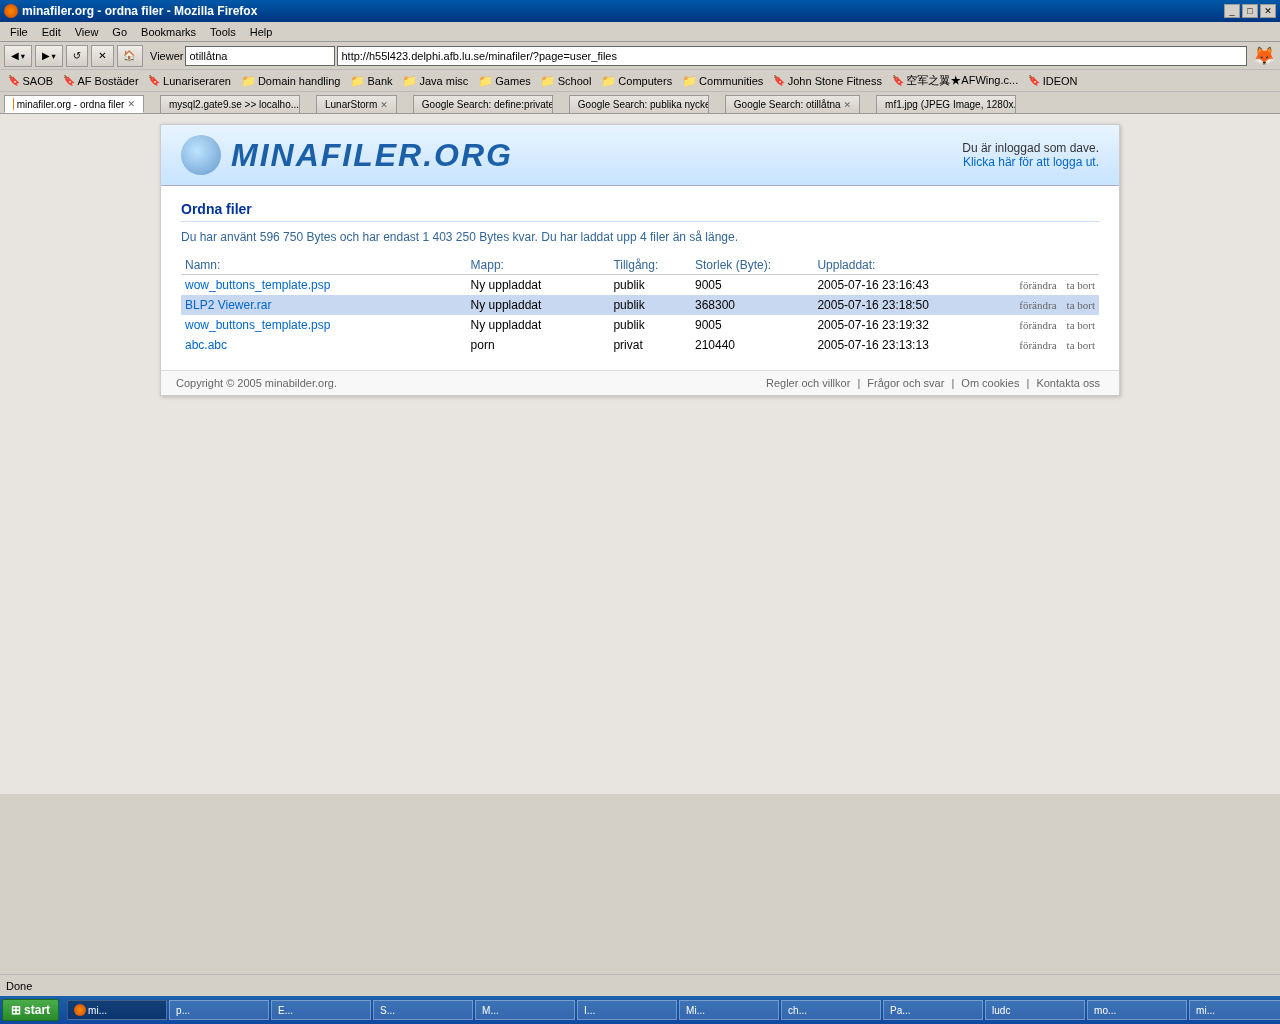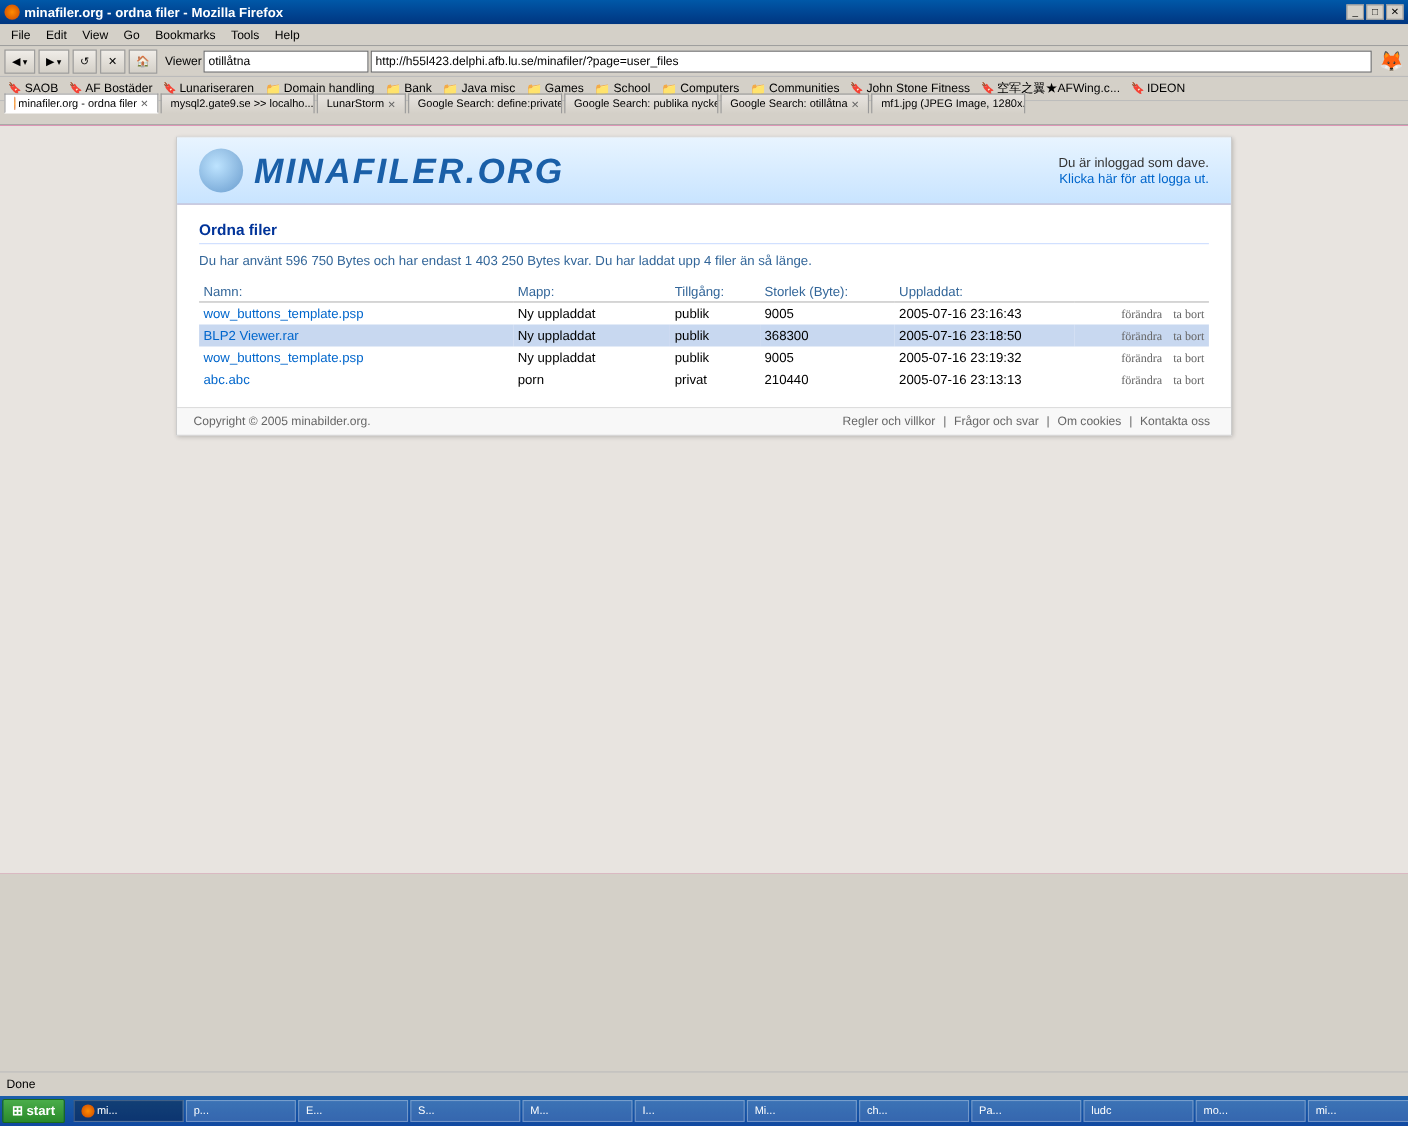--- a/index.html
+++ b/index.html
@@ -105,22 +105,22 @@
       white-space: nowrap;
     }
     .bookmark-folder-icon { color: #f5c842; font-size: 12px; }
     .bookmark-page-icon { color: #4466cc; font-size: 10px; }
 
     
     .tabs-bar {
       background: #d4d0c8;
       display: flex;
       align-items: flex-end;
-      padding: 2px 4px 10px;
-      gap: 2px;
+      padding: 2px 4px 0;
+      gap: 16px;
       height: 22px;
       border-bottom: 1px solid #999;
       text-align: right;
     }
     .tab {
       background: linear-gradient(to bottom, #e8e4e0, #d4d0c8);
       border: 1px solid #999;
       border-bottom: none;
       padding: 2px 8px;
       font-size: 10px;
@@ -134,21 +134,21 @@
     }
     .tab.active {
       background: white;
       border-bottom: 1px solid white;
       z-index: 1;
     }
     .tab-close { font-size: 9px; color: #666; cursor: pointer; }
 
     
     .browser-content {
-      background: #ec4899;
+      background: #c2410c;
       height: calc(1024px - 22px - 20px - 28px - 22px - 22px - 28px - 22px);
       overflow: auto;
     }
 
     
     .page-wrapper {
       background: #e8e4e0;
       min-height: 100%;
       display: flex;
       flex-direction: column;

